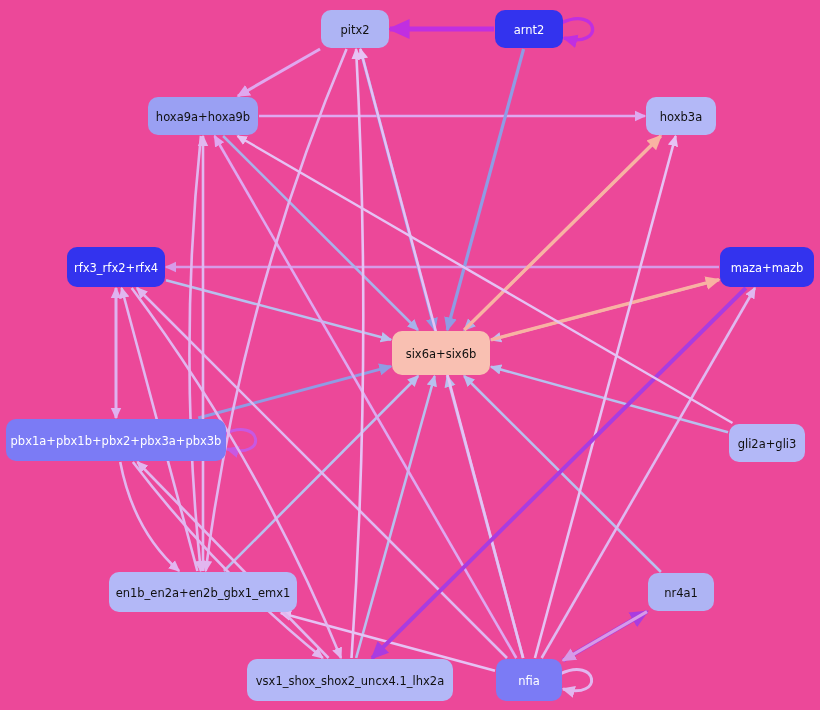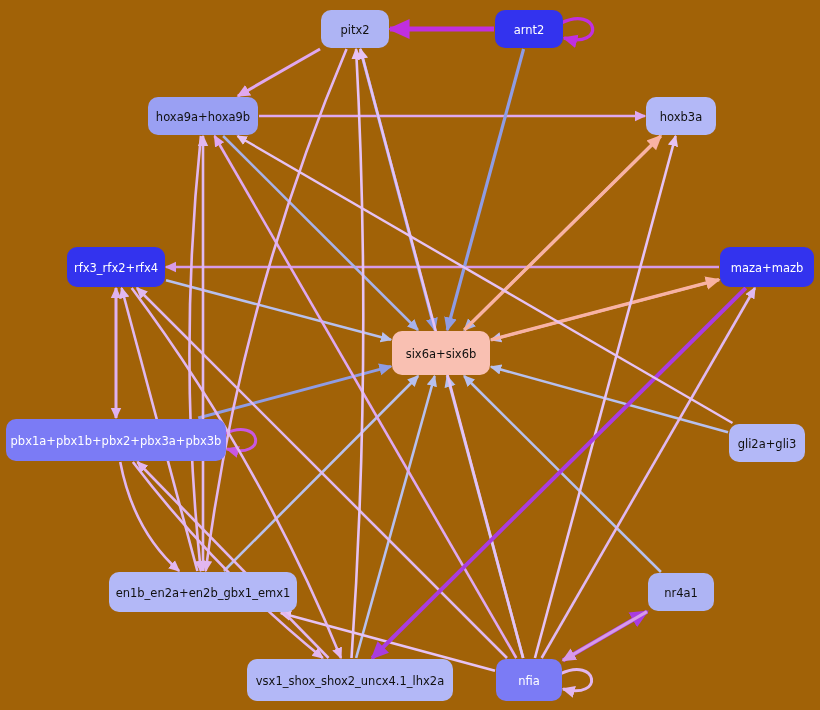--- a/index.html
+++ b/index.html
@@ -10,21 +10,21 @@
   body {
     width: 820px;
     height: 710px;
     font-family: "DejaVu Sans", sans-serif;
     overflow: hidden;
   }
   #graph-root {
     position: relative;
     width: 820px;
     height: 710px;
-    background: #a16207;
+    background: #ec4899;
   }
   svg#network-svg {
     position: absolute;
     top: 0;
     left: 0;
     width: 820px;
     height: 710px;
     display: block;
   }
   .node-rect {

